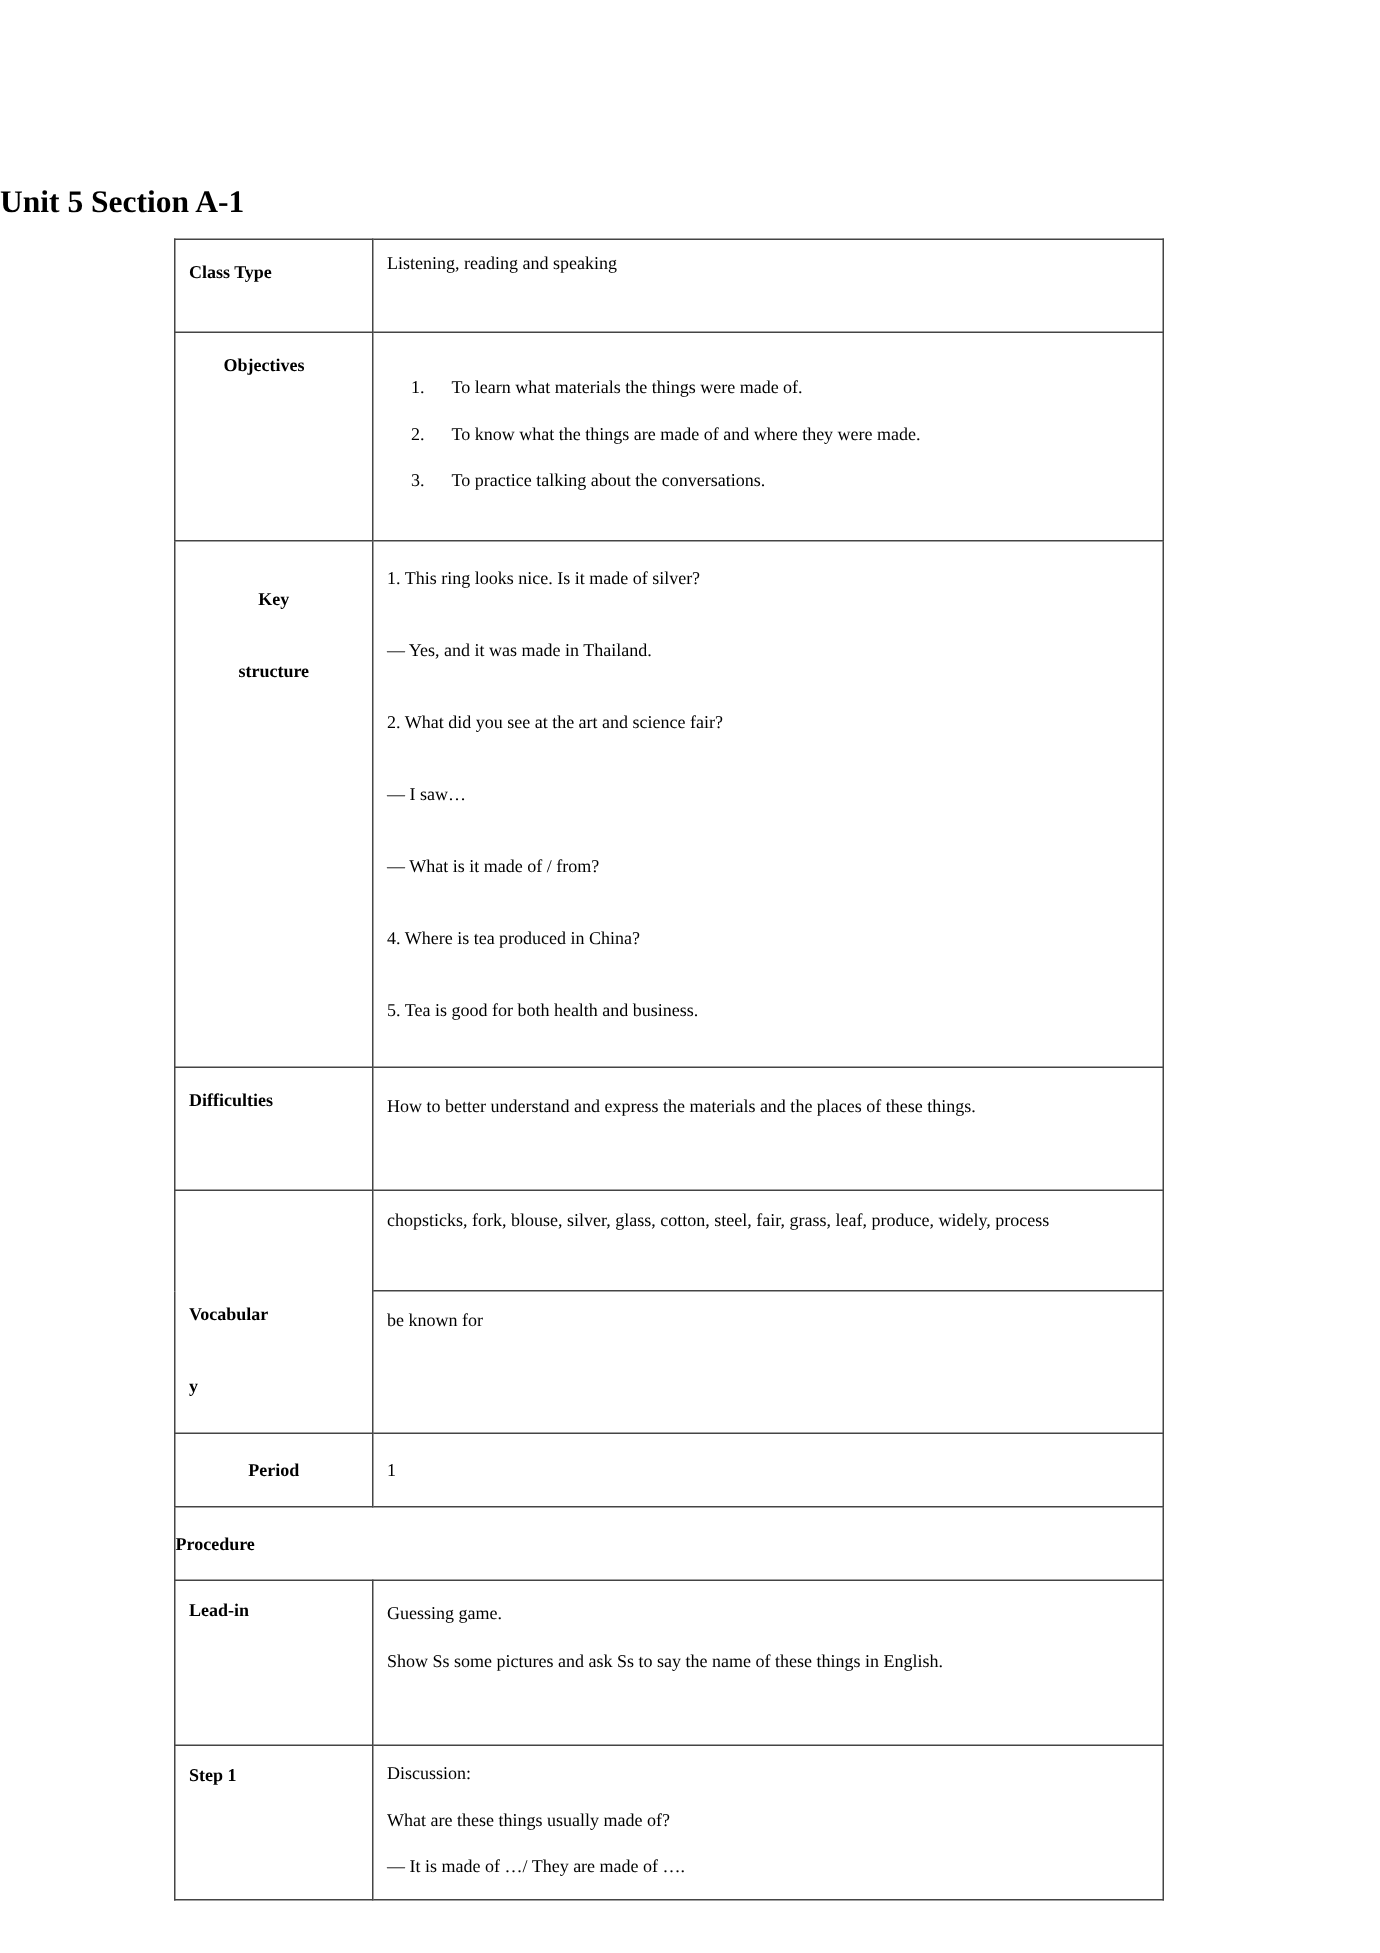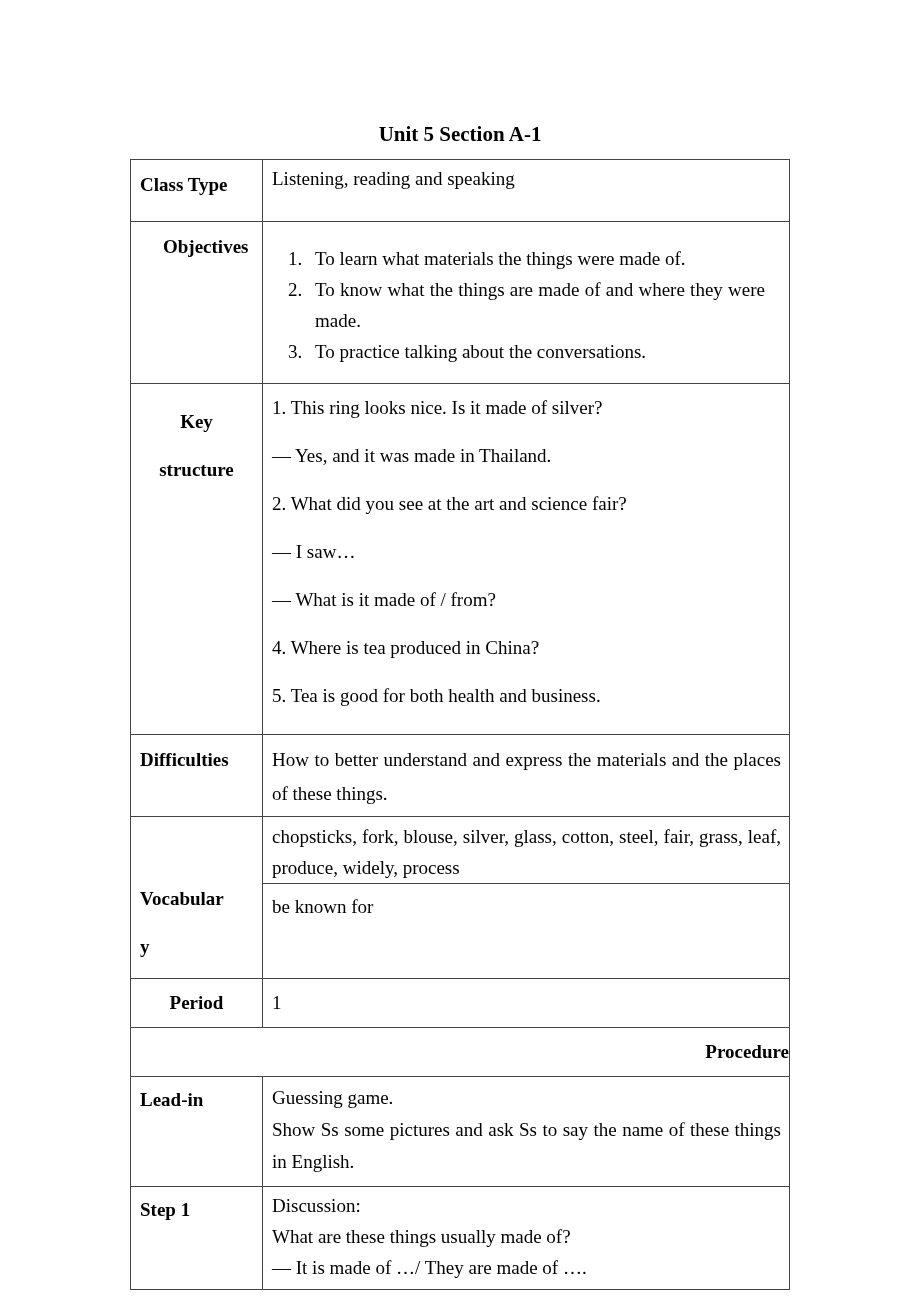--- a/index.html
+++ b/index.html
@@ -1,18 +1,18 @@
 <!DOCTYPE html>
 <html><head>
 <meta charset="utf-8">
 <style>
   html, body { margin: 0; padding: 0; background: #ffffff; }
   body { width: 920px; height: 1302px; position: relative; font-family: "Liberation Serif", serif; color: #000; }
-  .title { position: absolute; left: 0; width: 920px; top: 122px; text-align: center; font-weight: bold; font-size: 21px; }
-  table { position: absolute; left: 130px; top: 159px; width: 660px; border-collapse: collapse; table-layout: fixed; font-size: 19px; }
+  .title { position: absolute; left: 0; width: 920px; top: 122px; font-weight: bold; font-size: 21px; }
+  table { position: absolute; left: 116px; top: 159px; width: 660px; border-collapse: collapse; table-layout: fixed; font-size: 12px; }
   td { border: 1.3px solid #444; vertical-align: top; padding: 0; }
   td.label { width: 122px; font-weight: bold; padding-left: 9px; }
   td.content { padding-left: 9px; padding-right: 8px; }
   .r-class td { height: 47px; }
   .r-class .label { padding-top: 14px; }
   .r-class .content { padding-top: 8px; }
   .r-obj td { height: 124px; }
   .r-obj .label { padding-top: 14px; padding-left: 32px; }
   .r-obj .content { padding-top: 5px; line-height: 31px; }
   .olist { margin: 16px; padding: 0; list-style: none; }
@@ -23,21 +23,21 @@
   .r-key .content { padding-top: 11px; }
   .r-key .line { height: 48px; line-height: 26px; }
   .r-diff td { height: 67px; }
   .r-diff .label { padding-top: 14px; }
   .r-diff .content { padding-top: 8px; line-height: 34px; text-align: justify; }
   .r-voc1 td.content { height: 62px; padding-top: 4px; line-height: 31px; text-align: justify; }
   .r-voc2 td.content { height: 82px; padding-top: 12px; }
   .r-voc .label { vertical-align: top; padding-top: 58px; line-height: 48px; margin-left: 40px; }
   .r-period td { height: 48px; vertical-align: middle; }
   .r-period .label { text-align: center; padding-left: 0; }
-  .r-proc td { height: 48px; text-align: right; font-weight: bold; vertical-align: middle; }
+  .r-proc td { height: 48px; text-align: left; font-weight: bold; vertical-align: middle; }
   .r-lead td { height: 97px; }
   .r-lead .label { padding-top: 12px; }
   .r-lead .content { padding-top: 5px; line-height: 32px; text-align: justify; }
   .r-step td { height: 90px; }
   .r-step .label { padding-top: 12px; }
   .r-step .content { padding-top: 3px; line-height: 31px; }
 </style>
 </head>
 <body>
 

